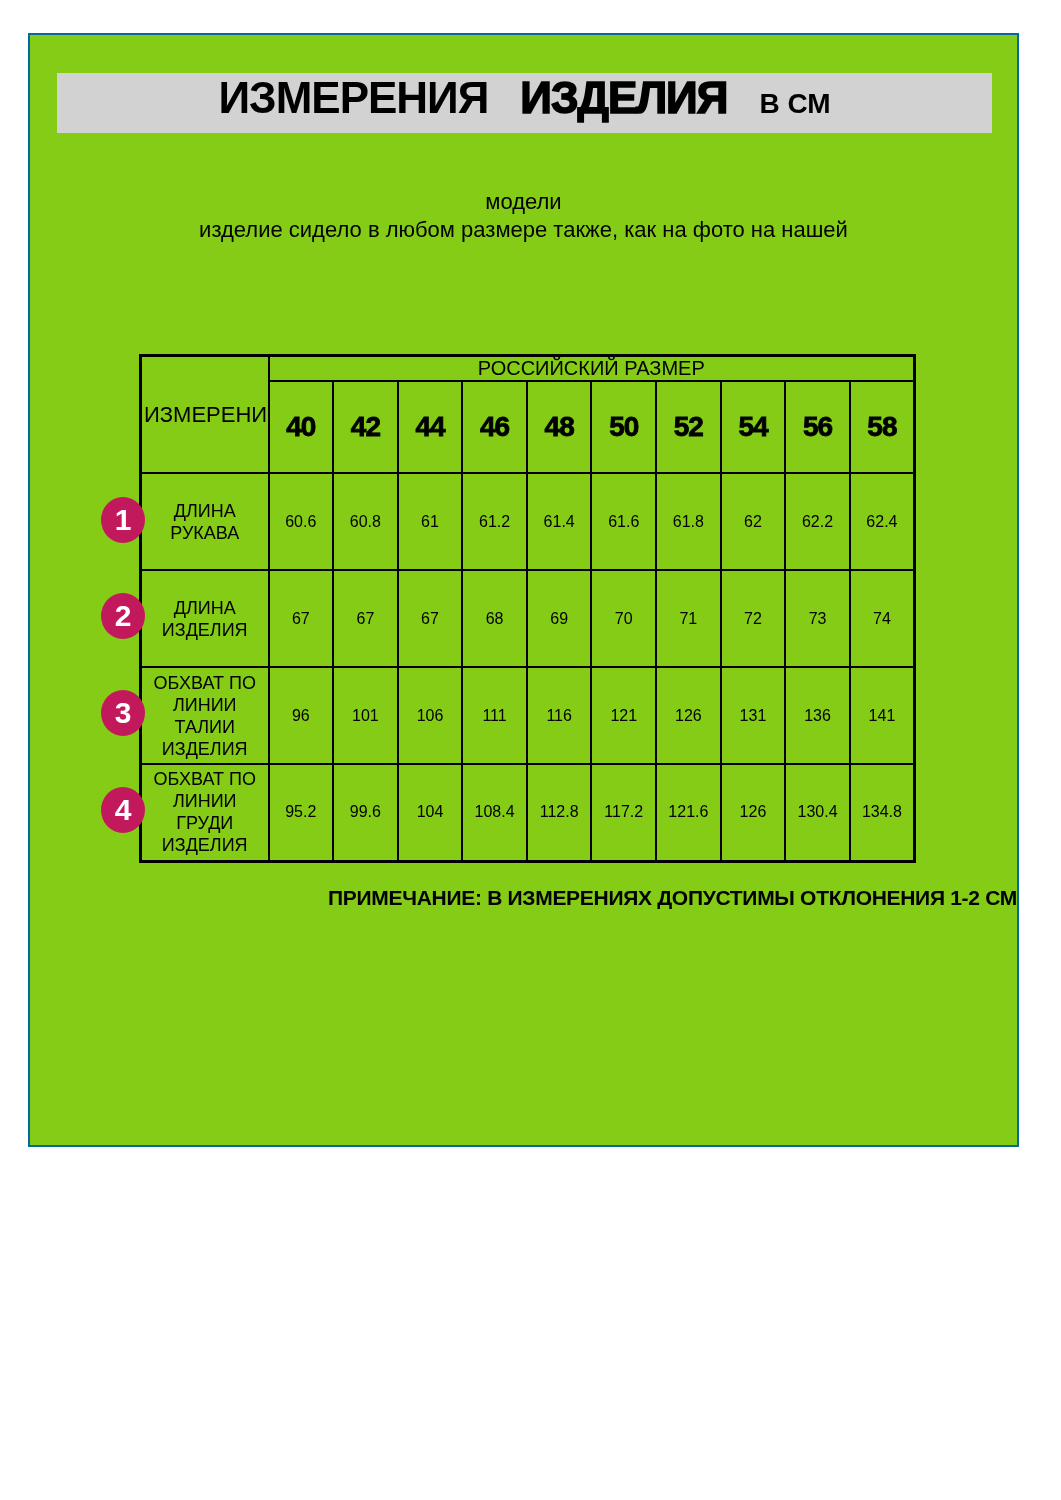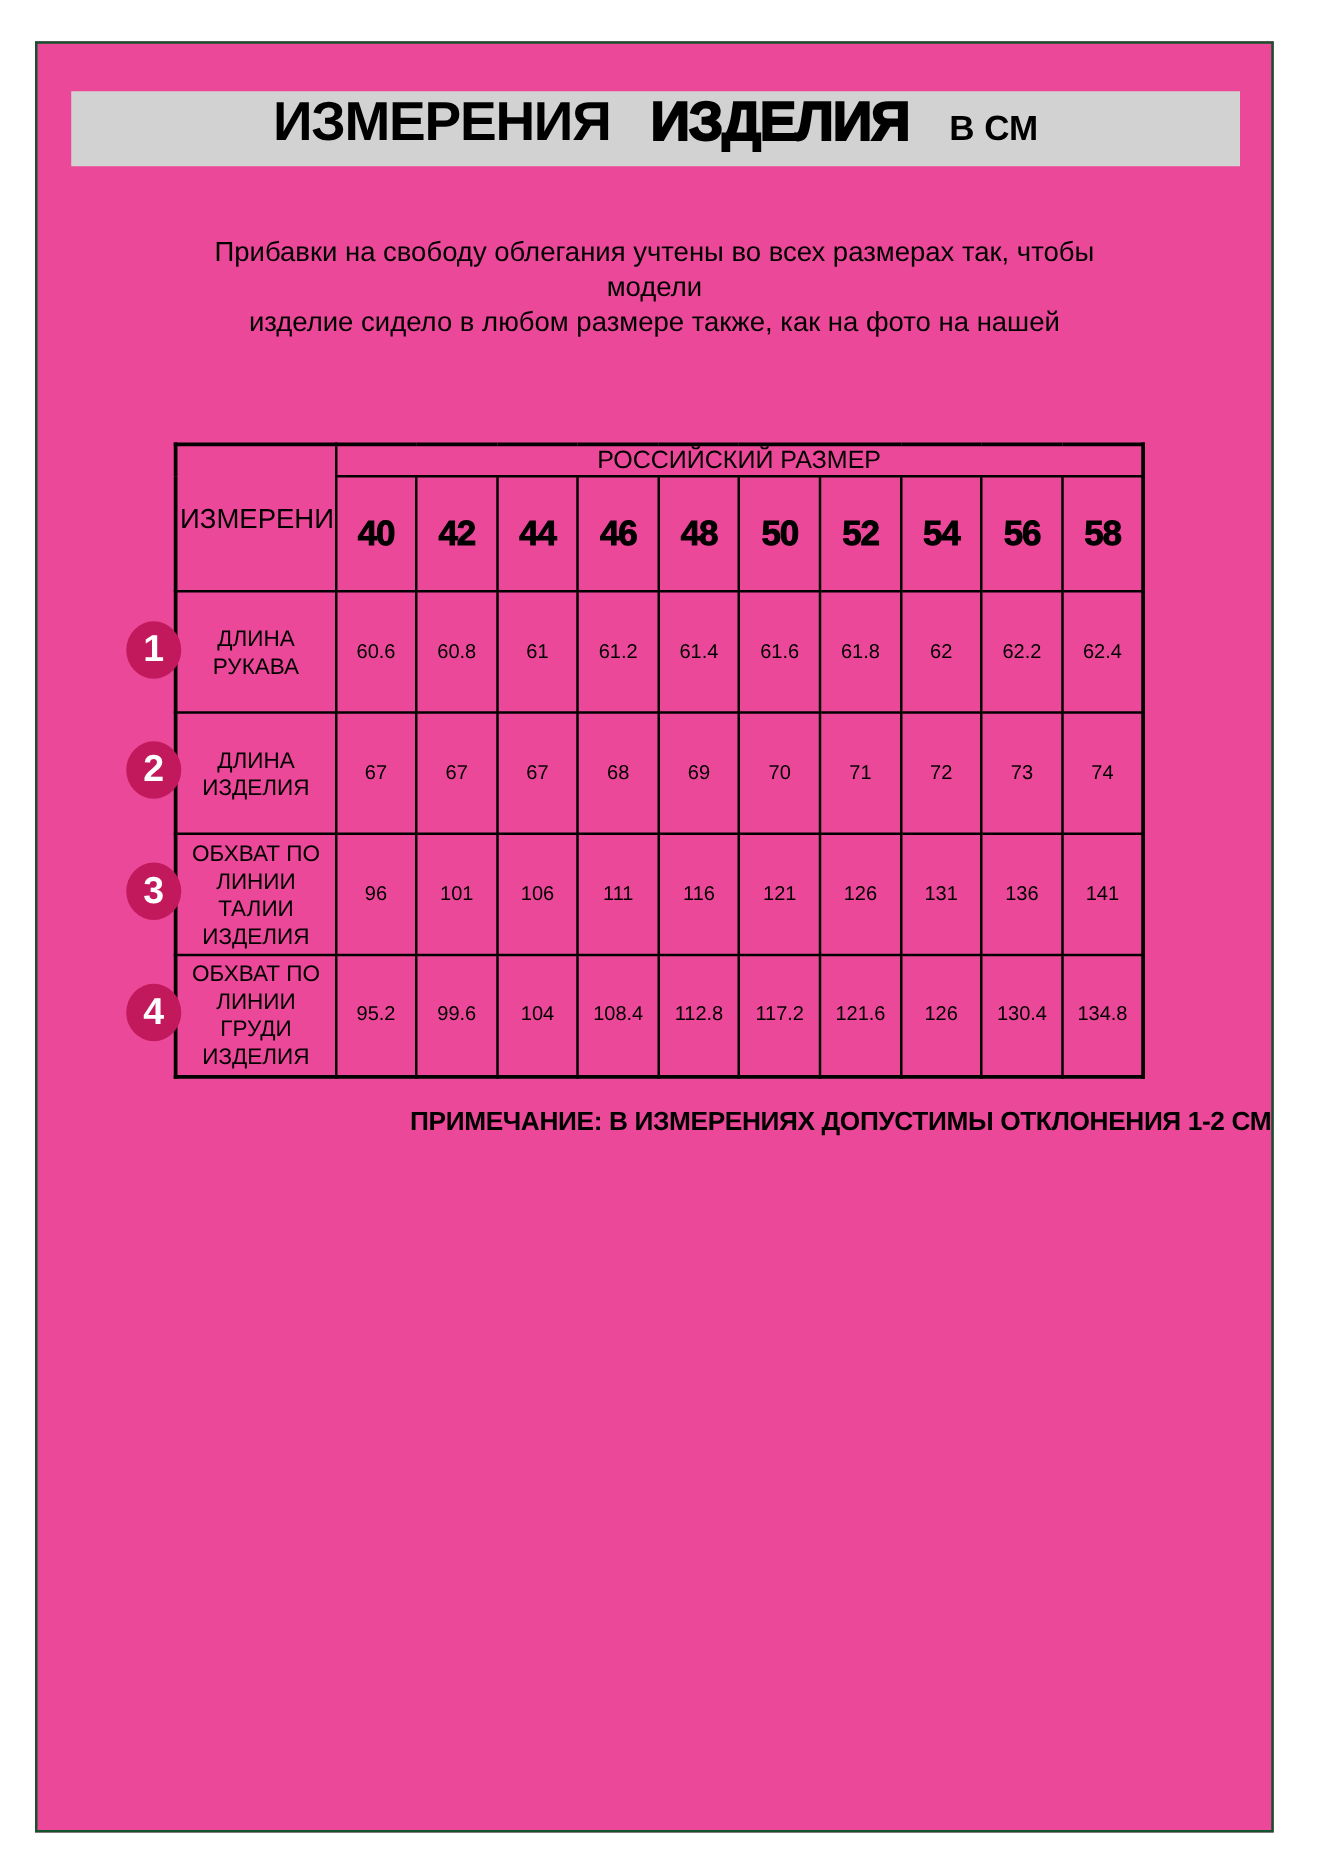--- a/index.html
+++ b/index.html
@@ -7,23 +7,23 @@
   body {
     width: 1061px; height: 1500px;
     font-family: "Liberation Sans", "DejaVu Sans", sans-serif;
     color: #000;
     position: relative;
     overflow: hidden;
   }
   .page-frame {
     position: absolute;
     left: 28px; top: 33px;
-    width: 991px; height: 1433px;
-    border: 2px solid #14532d;
-    background: #ec4899;
+    width: 991px; height: 1114px;
+    border: 2px solid #0369a1;
+    background: #84cc16;
   }
   .banner {
     position: absolute;
     left: 27px; top: 38px;          
     width: 935px; height: 60px;
     background: #d2d2d2;
     display: flex;
     align-items: baseline;
     justify-content: center;
     gap: 32px;
@@ -104,21 +104,20 @@
 <div class="page-frame">
 
   <div class="banner" style="background: rgb(210, 210, 210);">
     <span class="title-main">ИЗМЕРЕНИЯ</span>
     <span class="title-emphasis">ИЗДЕЛИЯ</span>
     <span class="title-unit">В СМ</span>
   </div>
 
 
   <div class="description">
-    <div>Прибавки на свободу облегания учтены во всех размерах так, чтобы</div>
     <div>модели</div>
     <div>изделие сидело в любом размере также, как на фото на нашей</div>
   </div>
 
   <div class="size-table-wrap">
     <table class="size-table">
       <colgroup>
           <col style="width: 128px;">
           <col style="width: 64.6px;">
           <col style="width: 64.6px;">

